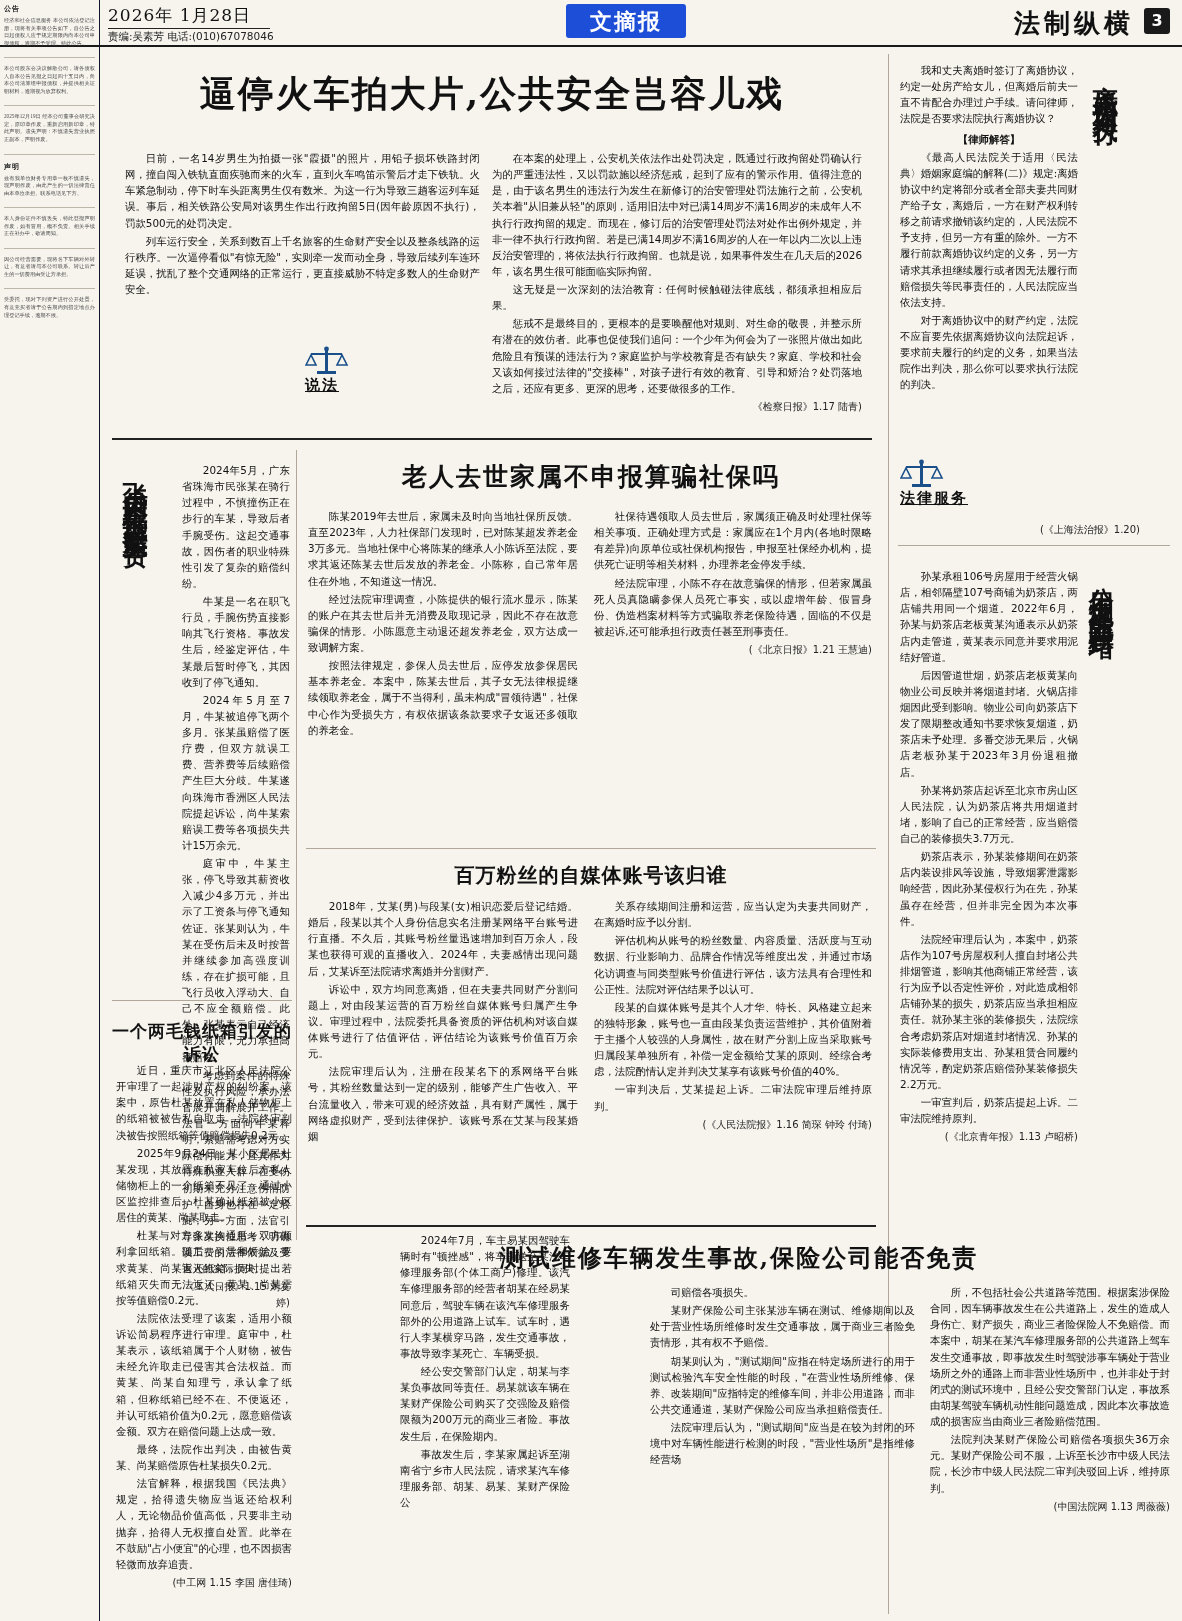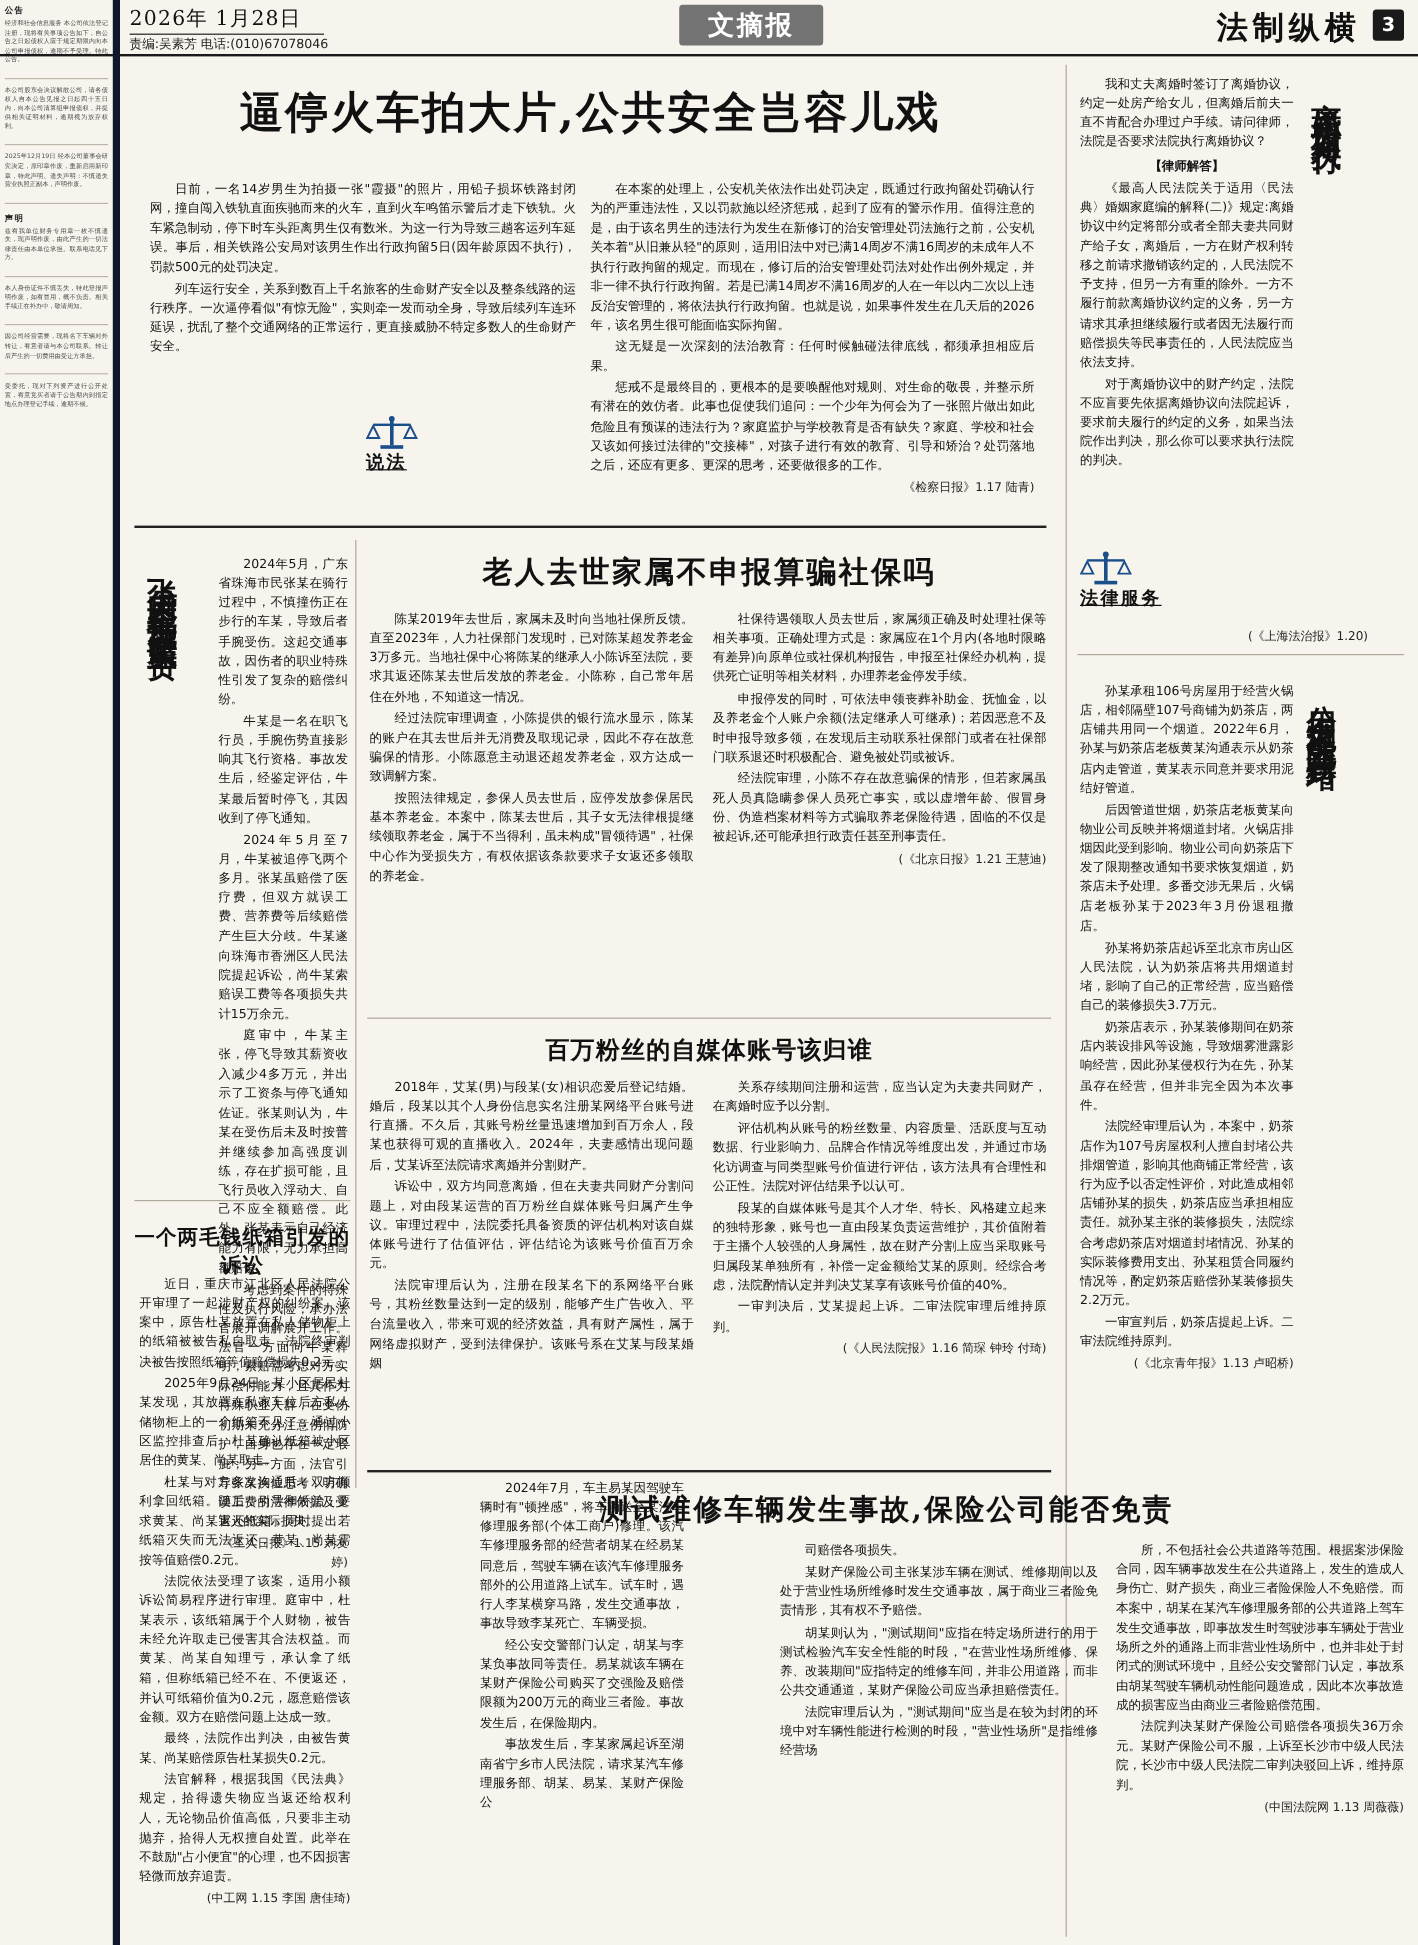--- a/index.html
+++ b/index.html
@@ -4,27 +4,27 @@
 <style>
   html,body{margin:0;padding:0;background:#f4f1ea;}
   body{width:1182px;height:1621px;font-family:"DejaVu Sans","Liberation Sans",sans-serif;color:#111;}
   .page{position:relative;width:1182px;height:1621px;background:#f7f4ee;overflow:hidden;}
 
   
   .masthead{position:absolute;left:0;top:0;width:1182px;height:46px;}
   .mh-date{position:absolute;left:108px;top:4px;font-size:17px;letter-spacing:1px;font-family:"DejaVu Serif","Liberation Serif",serif;}
   .mh-date-rule{position:absolute;left:108px;top:28px;width:162px;height:1px;background:#222;}
   .mh-editor{position:absolute;left:108px;top:30px;font-size:10.5px;color:#222;}
-  .mh-logo{position:absolute;left:566px;top:4px;width:120px;height:34px;background:#737373;color:#fff;font-size:22px;font-weight:bold;letter-spacing:2px;text-align:center;line-height:34px;border-radius:3px;font-family:"DejaVu Serif","Liberation Serif",serif;}
+  .mh-logo{position:absolute;left:566px;top:4px;width:120px;height:34px;background:#1d4ed8;color:#fff;font-size:22px;font-weight:bold;letter-spacing:2px;text-align:center;line-height:34px;border-radius:3px;font-family:"DejaVu Serif","Liberation Serif",serif;}
   .mh-section{position:absolute;right:48px;top:6px;font-size:26px;font-weight:bold;letter-spacing:4px;font-family:"DejaVu Serif","Liberation Serif",serif;}
   .mh-pageno{position:absolute;right:12px;top:8px;width:26px;height:26px;background:#1a1a1a;color:#fff;text-align:center;line-height:26px;font-size:16px;font-weight:bold;border-radius:3px;}
   .mh-rule{position:absolute;left:0;top:45px;width:1182px;height:2px;background:#1a1a1a;}
 
   
-  .gutter{position:absolute;left:0;top:0;width:100px;height:1621px;border-right:6px solid #0f172a;padding:4px 4px 0 4px;box-sizing:border-box;overflow:hidden;}
+  .gutter{position:absolute;left:0;top:0;width:100px;height:1621px;border-right:1px solid #0f172a;padding:4px 4px 0 4px;box-sizing:border-box;overflow:hidden;font-family:Liberation Serif, serif;}
   .gutter .g-block{font-size:5.2px;line-height:1.45;color:#4a4a4a;text-align:justify;margin-bottom:10px;}
   .gutter .g-head{font-size:7px;font-weight:bold;color:#222;margin-bottom:3px;letter-spacing:1px;}
   .gutter .g-rule{height:1px;background:#bdb7aa;margin:7px 0;}
 
   
   .col{position:absolute;box-sizing:border-box;}
   .body-text{font-size:10.4px;line-height:1.55;text-align:justify;color:#111;font-family:"DejaVu Sans","Liberation Sans",sans-serif;}
   .body-text p{margin:0 0 2px 0;text-indent:2em;}
   .src{font-size:10px;text-align:right;margin-top:3px;color:#222;}
   .hl{font-weight:bold;}
@@ -156,21 +156,20 @@
   <div class="col" style="left:306px;top:460px;width:570px;">
     <h2 class="head-sec">老人去世家属不申报算骗社保吗</h2>
   </div>
   <div class="col body-text" style="left:308px;top:508px;width:270px;">
     <p>陈某2019年去世后，家属未及时向当地社保所反馈。直至2023年，人力社保部门发现时，已对陈某超发养老金3万多元。当地社保中心将陈某的继承人小陈诉至法院，要求其返还陈某去世后发放的养老金。小陈称，自己常年居住在外地，不知道这一情况。</p>
     <p>经过法院审理调查，小陈提供的银行流水显示，陈某的账户在其去世后并无消费及取现记录，因此不存在故意骗保的情形。小陈愿意主动退还超发养老金，双方达成一致调解方案。</p>
     <p>按照法律规定，参保人员去世后，应停发放参保居民基本养老金。本案中，陈某去世后，其子女无法律根提继续领取养老金，属于不当得利，虽未构成"冒领待遇"，社保中心作为受损失方，有权依据该条款要求子女返还多领取的养老金。</p>
   </div>
   <div class="col body-text" style="left:594px;top:508px;width:278px;">
     <p>社保待遇领取人员去世后，家属须正确及时处理社保等相关事项。正确处理方式是：家属应在1个月内(各地时限略有差异)向原单位或社保机构报告，申报至社保经办机构，提供死亡证明等相关材料，办理养老金停发手续。</p>
-    <p>申报停发的同时，可依法申领丧葬补助金、抚恤金，以及养老金个人账户余额(法定继承人可继承)；若因恶意不及时申报导致多领，在发现后主动联系社保部门或者在社保部门联系退还时积极配合、避免被处罚或被诉。</p>
     <p>经法院审理，小陈不存在故意骗保的情形，但若家属虽死人员真隐瞒参保人员死亡事实，或以虚增年龄、假冒身份、伪造档案材料等方式骗取养老保险待遇，固临的不仅是被起诉,还可能承担行政责任甚至刑事责任。</p>
     <div class="src">(《北京日报》1.21 王慧迪)</div>
   </div>
 
   <div class="hsep" style="left:306px;top:848px;width:570px;"></div>
 
   <div class="col" style="left:306px;top:862px;width:570px;">
     <h3 class="head-sub">百万粉丝的自媒体账号该归谁</h3>
   </div>
   <div class="col body-text" style="left:308px;top:898px;width:270px;">

